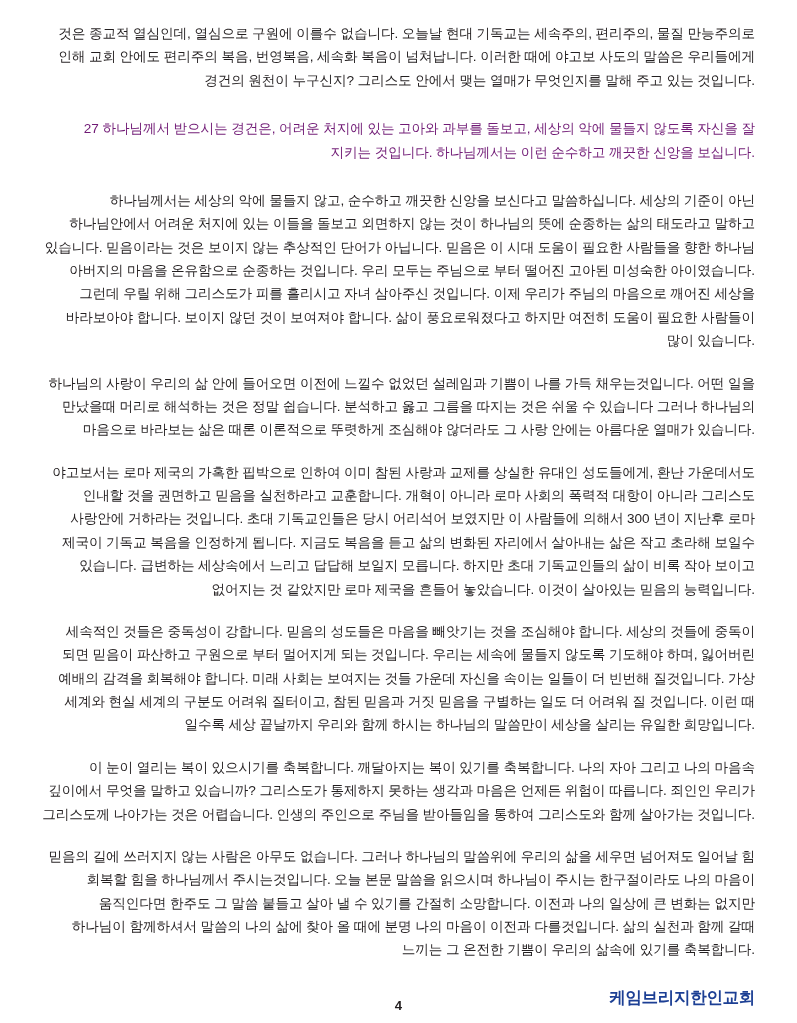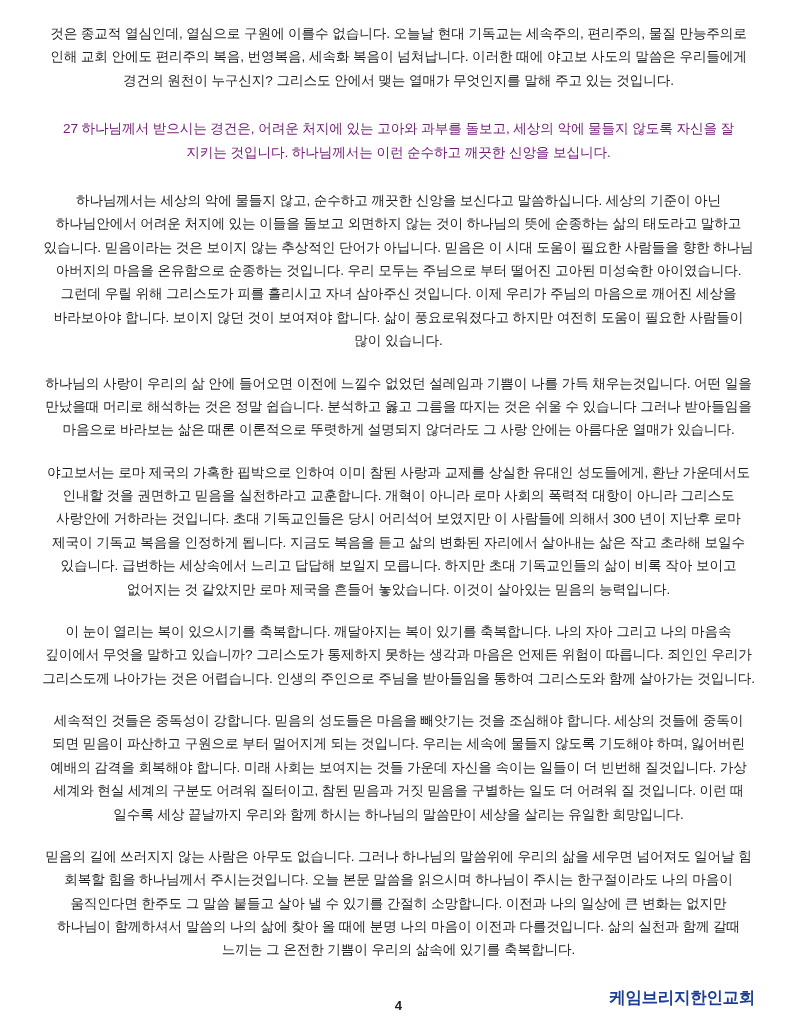--- a/index.html
+++ b/index.html
@@ -16,21 +16,21 @@
     height: 1023px;
     background: #ffffff;
     box-sizing: border-box;
     padding: 22px 42px 0 42px;
     overflow: hidden;
   }
   .para {
     font-size: 13.6px;
     line-height: 1.72;
     color: #231f20;
-    text-align: center;
+    text-align: right;
     margin: 0 0 19px 0;
     letter-spacing: -0.1px;
     word-break: keep-all;
   }
   .para.verse-red {
     color: #701a75;
   }
   .spacer-sm { height: 6px; }
   .footer {
     position: absolute;
@@ -63,24 +63,24 @@
 </head>
 <body>
 
 <div class="page">
   <div class="content">
     <p class="para">것은 종교적 열심인데, 열심으로 구원에 이를수 없습니다. 오늘날 현대 기독교는 세속주의, 편리주의, 물질 만능주의로 인해 교회 안에도 편리주의 복음, 번영복음, 세속화 복음이 넘쳐납니다. 이러한 때에 야고보 사도의 말씀은 우리들에게 경건의 원천이 누구신지? 그리스도 안에서 맺는 열매가 무엇인지를 말해 주고 있는 것입니다.</p>
     <div class="spacer-sm"></div>
     <p class="para verse-red">27 하나님께서 받으시는 경건은, 어려운 처지에 있는 고아와 과부를 돌보고, 세상의 악에 물들지 않도록 자신을 잘 지키는 것입니다. 하나님께서는 이런 순수하고 깨끗한 신앙을 보십니다.</p>
     <div class="spacer-sm"></div>
     <p class="para">하나님께서는 세상의 악에 물들지 않고, 순수하고 깨끗한 신앙을 보신다고 말씀하십니다. 세상의 기준이 아닌 하나님안에서 어려운 처지에 있는 이들을 돌보고 외면하지 않는 것이 하나님의 뜻에 순종하는 삶의 태도라고 말하고 있습니다. 믿음이라는 것은 보이지 않는 추상적인 단어가 아닙니다. 믿음은 이 시대 도움이 필요한 사람들을 향한 하나님 아버지의 마음을 온유함으로 순종하는 것입니다. 우리 모두는 주님으로 부터 떨어진 고아된 미성숙한 아이였습니다. 그런데 우릴 위해 그리스도가 피를 흘리시고 자녀 삼아주신 것입니다. 이제 우리가 주님의 마음으로 깨어진 세상을 바라보아야 합니다. 보이지 않던 것이 보여져야 합니다. 삶이 풍요로워졌다고 하지만 여전히 도움이 필요한 사람들이 많이 있습니다.</p>
-    <p class="para">하나님의 사랑이 우리의 삶 안에 들어오면 이전에 느낄수 없었던 설레임과 기쁨이 나를 가득 채우는것입니다. 어떤 일을 만났을때 머리로 해석하는 것은 정말 쉽습니다. 분석하고 옳고 그름을 따지는 것은 쉬울 수 있습니다 그러나 받아들임을 마음으로 바라보는 삶은 때론 이론적으로 뚜렷하게 설명되지 않더라도  그 사랑 안에는  아름다운 열매가 있습니다.</p>
+    <p class="para">하나님의 사랑이 우리의 삶 안에 들어오면 이전에 느낄수 없었던 설레임과 기쁨이 나를 가득 채우는것입니다. 어떤 일을 만났을때 머리로 해석하는 것은 정말 쉽습니다. 분석하고 옳고 그름을 따지는 것은 쉬울 수 있습니다 그러나 하나님의 마음으로 바라보는 삶은 때론 이론적으로 뚜렷하게 조심해야 않더라도  그 사랑 안에는  아름다운 열매가 있습니다.</p>
     <p class="para">야고보서는 로마 제국의 가혹한 핍박으로 인하여 이미 참된 사랑과 교제를 상실한 유대인 성도들에게, 환난 가운데서도 인내할 것을 권면하고 믿음을 실천하라고 교훈합니다. 개혁이 아니라 로마 사회의 폭력적 대항이 아니라 그리스도 사랑안에 거하라는 것입니다. 초대 기독교인들은 당시 어리석어 보였지만 이 사람들에 의해서 300 년이 지난후 로마 제국이 기독교 복음을 인정하게 됩니다. 지금도 복음을 듣고 삶의 변화된 자리에서 살아내는 삶은 작고 초라해 보일수 있습니다. 급변하는 세상속에서 느리고 답답해 보일지 모릅니다. 하지만 초대 기독교인들의 삶이 비록 작아 보이고 없어지는 것 같았지만 로마 제국을 흔들어 놓았습니다. 이것이 살아있는 믿음의 능력입니다.</p>
+    <p class="para">세속적인 것들은 중독성이 강합니다. 믿음의 성도들은 마음을 빼앗기는 것을 조심해야 합니다. 세상의 것들에 중독이 되면 믿음이 파산하고 구원으로 부터 멀어지게 되는 것입니다. 우리는 세속에 물들지 않도록 기도해야 하며, 잃어버린 예배의 감격을 회복해야 합니다. 미래 사회는 보여지는 것들 가운데 자신을 속이는 일들이 더 빈번해 질것입니다. 가상 세계와 현실 세계의 구분도 어려워 질터이고, 참된 믿음과 거짓 믿음을 구별하는 일도 더 어려워 질 것입니다. 이런 때 일수록 세상 끝날까지 우리와 함께 하시는 하나님의 말씀만이 세상을 살리는 유일한 희망입니다.</p>
     <p class="para">이 눈이 열리는 복이 있으시기를 축복합니다. 깨달아지는 복이 있기를 축복합니다. 나의 자아 그리고 나의 마음속 깊이에서 무엇을 말하고 있습니까? 그리스도가 통제하지 못하는 생각과 마음은 언제든 위험이 따릅니다. 죄인인 우리가 그리스도께 나아가는 것은 어렵습니다. 인생의 주인으로 주님을 받아들임을 통하여 그리스도와 함께 살아가는 것입니다.</p>
-    <p class="para">세속적인 것들은 중독성이 강합니다. 믿음의 성도들은 마음을 빼앗기는 것을 조심해야 합니다. 세상의 것들에 중독이 되면 믿음이 파산하고 구원으로 부터 멀어지게 되는 것입니다. 우리는 세속에 물들지 않도록 기도해야 하며, 잃어버린 예배의 감격을 회복해야 합니다. 미래 사회는 보여지는 것들 가운데 자신을 속이는 일들이 더 빈번해 질것입니다. 가상 세계와 현실 세계의 구분도 어려워 질터이고, 참된 믿음과 거짓 믿음을 구별하는 일도 더 어려워 질 것입니다. 이런 때 일수록 세상 끝날까지 우리와 함께 하시는 하나님의 말씀만이 세상을 살리는 유일한 희망입니다.</p>
     <p class="para">믿음의 길에 쓰러지지 않는 사람은 아무도 없습니다. 그러나 하나님의 말씀위에 우리의 삶을 세우면 넘어져도 일어날 힘 회복할 힘을 하나님께서 주시는것입니다. 오늘 본문 말씀을 읽으시며 하나님이 주시는 한구절이라도 나의 마음이 움직인다면 한주도 그 말씀 붙들고 살아 낼 수 있기를 간절히 소망합니다. 이전과 나의 일상에 큰 변화는 없지만 하나님이 함께하셔서 말씀의 나의 삶에 찾아 올 때에 분명 나의 마음이 이전과 다를것입니다. 삶의 실천과 함께 갈때 느끼는 그 온전한 기쁨이 우리의 삶속에 있기를 축복합니다.</p>
   </div>
 
   <div class="footer">
     <p class="page-number">4</p>
   </div>
   <div class="church-name">케임브리지한인교회</div>
 </div>
 
 </body></html>

